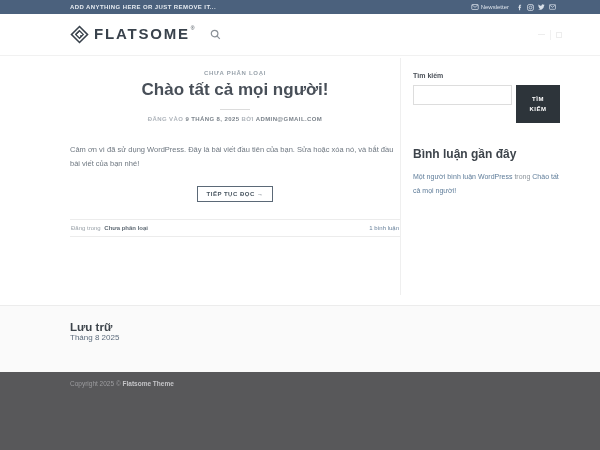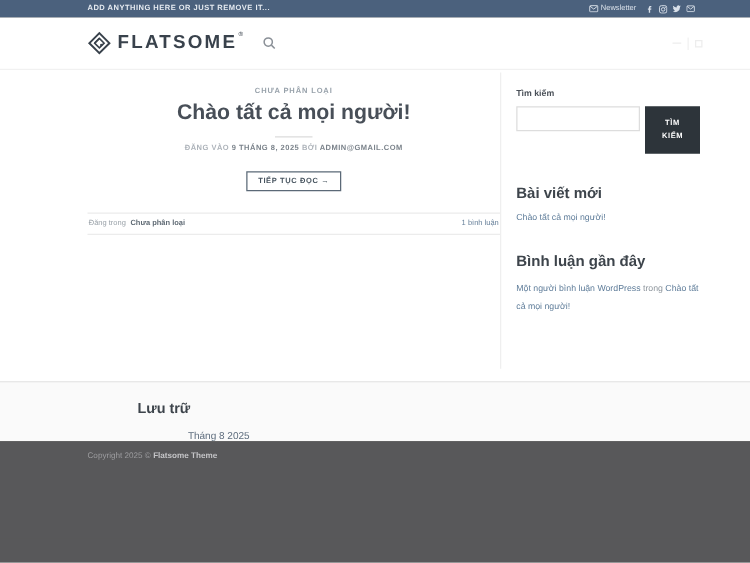--- a/index.html
+++ b/index.html
@@ -101,26 +101,26 @@
   .w-recent-posts { margin-top:24px; }
   .recent-post-link {
     display:block; margin-top:9px; font-size:7px; color:#5e7c99;
   }
   .w-recent-comments { margin-top:24px; }
   .comment-item { margin-top:8px; font-size:7px; line-height:2.05; color:#8d959c; }
   .comment-item .link { color:#5e7c99; }
 
   
   .footer-widgets {
-    height:48px; background:#fafafa; border-top:1px solid #ececec;
-    display:flex; padding:15px 44px 0 110px;
+    height:67px; background:#fafafa; border-top:1px solid #ececec;
+    display:flex; padding:15px 44px 0 70px;
   }
   .f-col { width:130px; }
   .f-title { font-size:11.5px; font-weight:bold; color:#3d444b; }
-  .f-link { display:block; margin-top:11px; font-size:8px; color:#5d6c7d;text-align:center; }
+  .f-link { display:block; font-size:8px; color:#5d6c7d; }
 
   
   .absolute-footer {
     height:78px; background:#58585a; padding:8px 44px 0 70px;
     font-size:6.5px; color:#9c9c9f;
   }
   .copyright-brand { color:#c4c4c7; font-weight:bold; }
 </style>
 </head>
 <body>
@@ -184,43 +184,40 @@
     <div class="article">
       <div class="cat">CHƯA PHÂN LOẠI</div>
       <h1 class="post-title">Chào tất cả mọi người!</h1>
       <div class="title-divider"></div>
       <div class="meta">
         <span>ĐĂNG VÀO</span>
         <span class="strong">9 THÁNG 8, 2025</span>
         <span>BỞI</span>
         <span class="strong">ADMIN@GMAIL.COM</span>
       </div>
+      <p class="excerpt">Cảm ơn vì đã sử dụng WordPress. Đây là bài viết đầu tiên của bạn. Sửa hoặc xóa nó, và bắt đầu bài viết của bạn nhé!</p>
       <div class="readmore-wrap">
         <span class="readmore">TIẾP TỤC ĐỌC →</span>
       </div>
       <div class="post-footer">
         <span>
           <span>Đăng trong</span>
           <span class="cat-link link">Chưa phân loại</span>
         </span>
         <span class="comments-link link">1 bình luận</span>
       </div>
     </div>
 
     <div class="sidebar">
       <div class="search-label">Tìm kiếm</div>
       <div class="search-row">
         <input class="search-input" type="text" value="" style="">
         <button class="search-btn">TÌM KIẾM</button>
       </div>
 
-      <div class="w-recent-posts">
-        <div class="widget-title">Bài viết mới</div>
-        <span class="recent-post-link link">Chào tất cả mọi người!</span>
-      </div>
 
       <div class="w-recent-comments">
         <div class="widget-title">Bình luận gần đây</div>
         <div class="comment-item">
           <span class="link">Một người bình luận WordPress</span>
           <span>trong</span>
           <span class="link">Chào tất cả mọi người!</span>
         </div>
       </div>
     </div>

